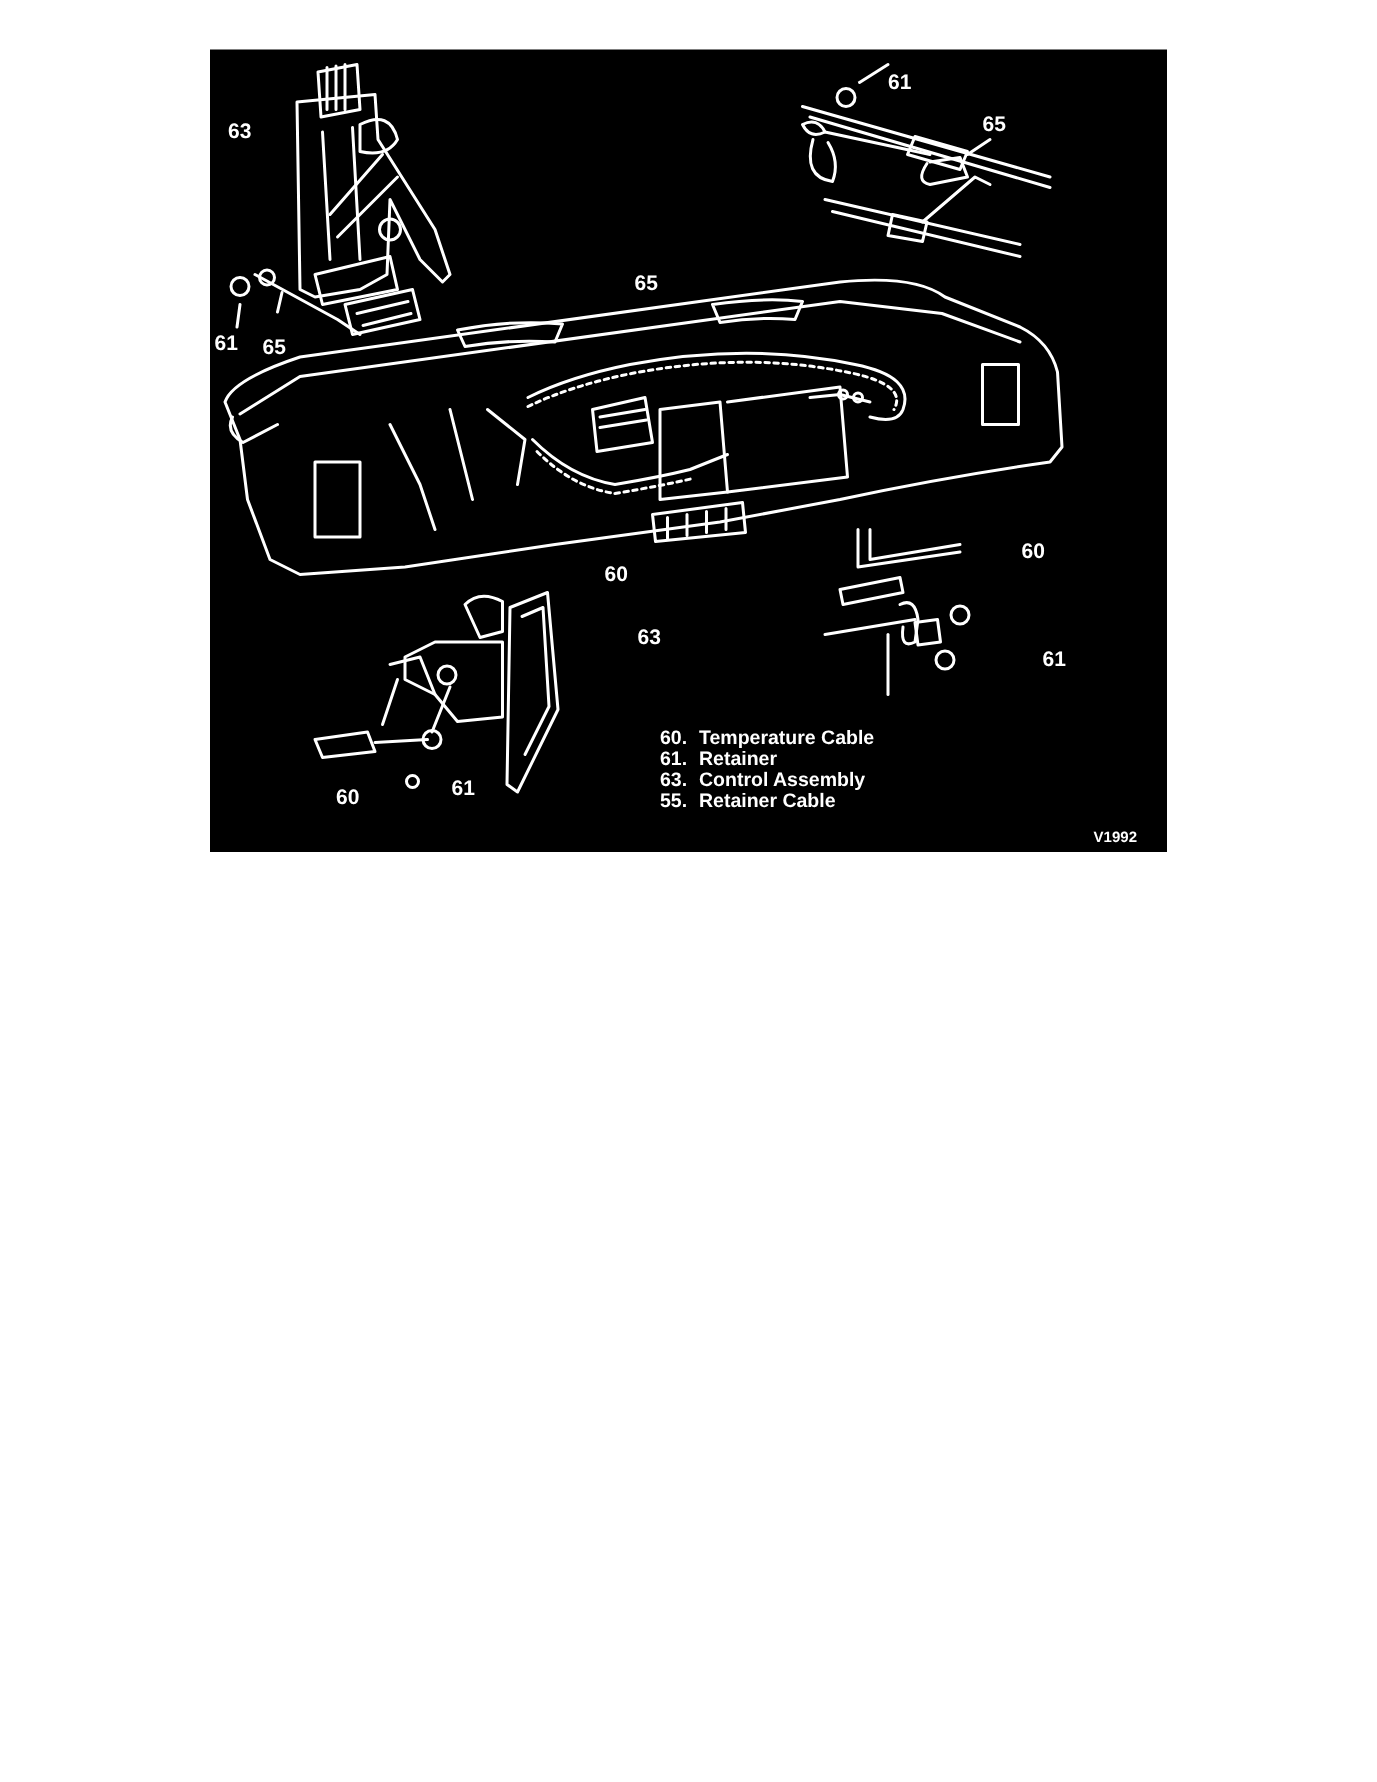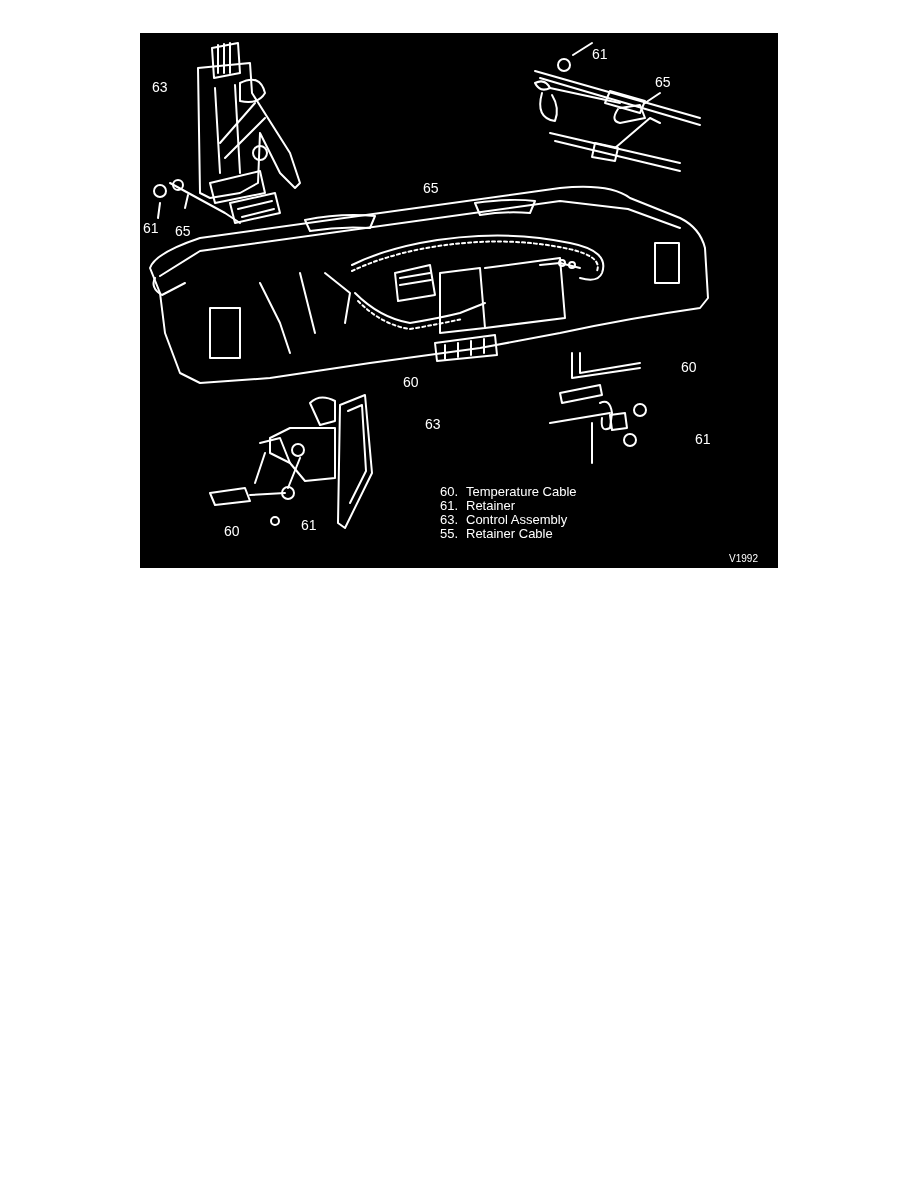--- a/index.html
+++ b/index.html
@@ -4,32 +4,32 @@
   <style>
     html, body { margin: 0; padding: 0; background: #ffffff; }
     body { width: 918px; height: 1188px; position: relative; overflow: hidden; }
     .figure {
       position: absolute; left: 140px; top: 33px; width: 638px; height: 535px;
       background: #000000; overflow: hidden;
     }
     .figure svg { position: absolute; left: 0; top: 0; }
     .callout {
       position: absolute; color: #ffffff;
-      font-family: "Liberation Sans", sans-serif; font-weight: normal; font-size: 14px;
+      font-family: "Liberation Sans", sans-serif; font-weight: bold; font-size: 14px;
       line-height: 1;
     }
     .legend {
       position: absolute; left: 300px; top: 452px; color: #ffffff;
-      font-family: "Liberation Sans", sans-serif; font-size: 13px; line-height: 14px;
+      font-family: "Liberation Sans", sans-serif; font-size: 13px; line-height: 14px; font-weight: bold;
     }
     .legend-row { display: flex; white-space: nowrap; }
     .legend-num { width: 26px; }
     .figure-id {
       position: absolute; right: 20px; bottom: 4px; color: #ffffff;
-      font-family: "Liberation Sans", sans-serif; font-size: 10px;
+      font-family: "Liberation Sans", sans-serif; font-size: 10px; font-weight: bold;
     }
   </style>
 </head>
 <body>
 
 <div class="figure">
   <svg width="638" height="535" viewBox="0 0 638 535" fill="none" stroke="#ffffff" stroke-width="2" stroke-linejoin="round" stroke-linecap="round">
 
     <g>
       <path d="M72 15 L98 10 L100 40 L74 45 Z"></path>

